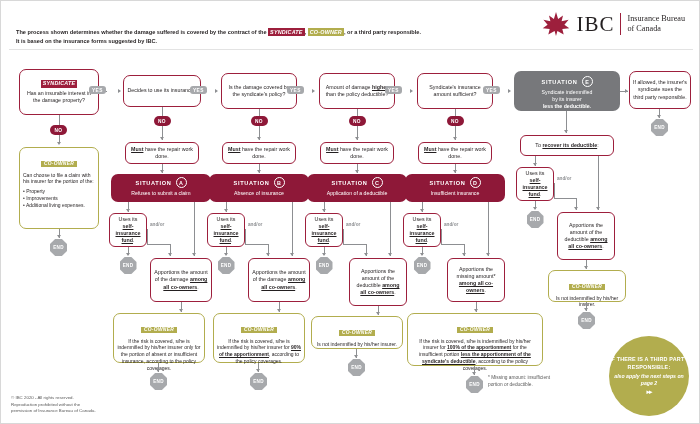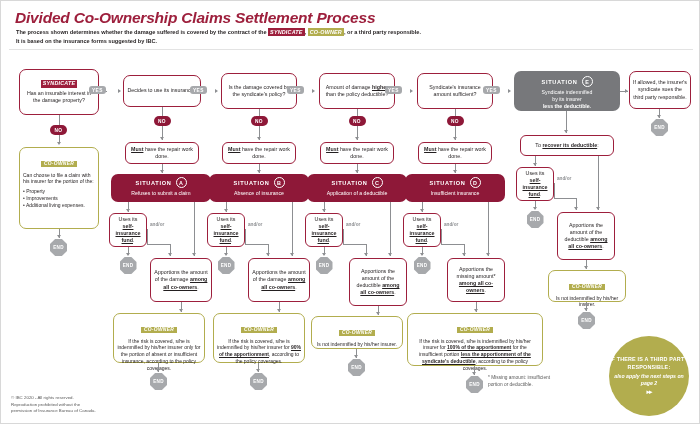--- a/index.html
+++ b/index.html
@@ -86,26 +86,36 @@
              color:#5a5a5a;}
   .footnote{position:absolute;font-size:4.8px;line-height:1.45;color:#5a5a5a;}
   b{font-weight:bold;}
   u{text-decoration:underline;}
 </style>
 </head>
 <body>
 
 <div id="page">
 
-  <div class="title">Divided Co-Ownership Claims Settlement Process</div>
   <div class="subtitle">
     <span>The process shown determines whether the damage suffered is covered by the contract of the </span><span class="tagS">SYNDICATE</span><span>, </span><span class="tagC">CO-OWNER</span><span>, or a third party responsible.</span><br>
     <span>It is based on the insurance forms suggested by IBC.</span>
   </div>
 
+  <div class="logo">
+    <svg class="leaf" viewBox="0 0 40 36">
+      <path d="M20 1 L23 11 L30 6 L28 14 L38 12 L32 19 L39 24 L29 25 L31 33 L22 28 L20 35 L18 28 L9 33 L11 25 L1 24 L8 19 L2 12 L12 14 L10 6 L17 11 Z" fill="#9d1f3c"></path>
+    </svg>
+    <div class="ibc">IBC</div>
+    <div class="bar"></div>
+    <div class="sub">
+      <div>Insurance Bureau</div>
+      <div>of Canada</div>
+    </div>
+  </div>
   <div class="rule"></div>
 
   <div class="node qbox" style="left:18px;top:68px;width:80px;height:46px;flex-direction:column;">
     <span class="tagS" style="margin-bottom:2px;">SYNDICATE</span>
     <span>Has an insurable interest in the damage property?</span>
   </div>
   <div class="vline" style="left:57.5px;top:114px;height:10px;"></div>
   <div class="no" style="left:49px;top:124px;">NO</div>
   <div class="vline" style="left:57.5px;top:134px;height:8px;"></div>
   <div class="arrow-d" style="left:55.5px;top:141px;"></div>

